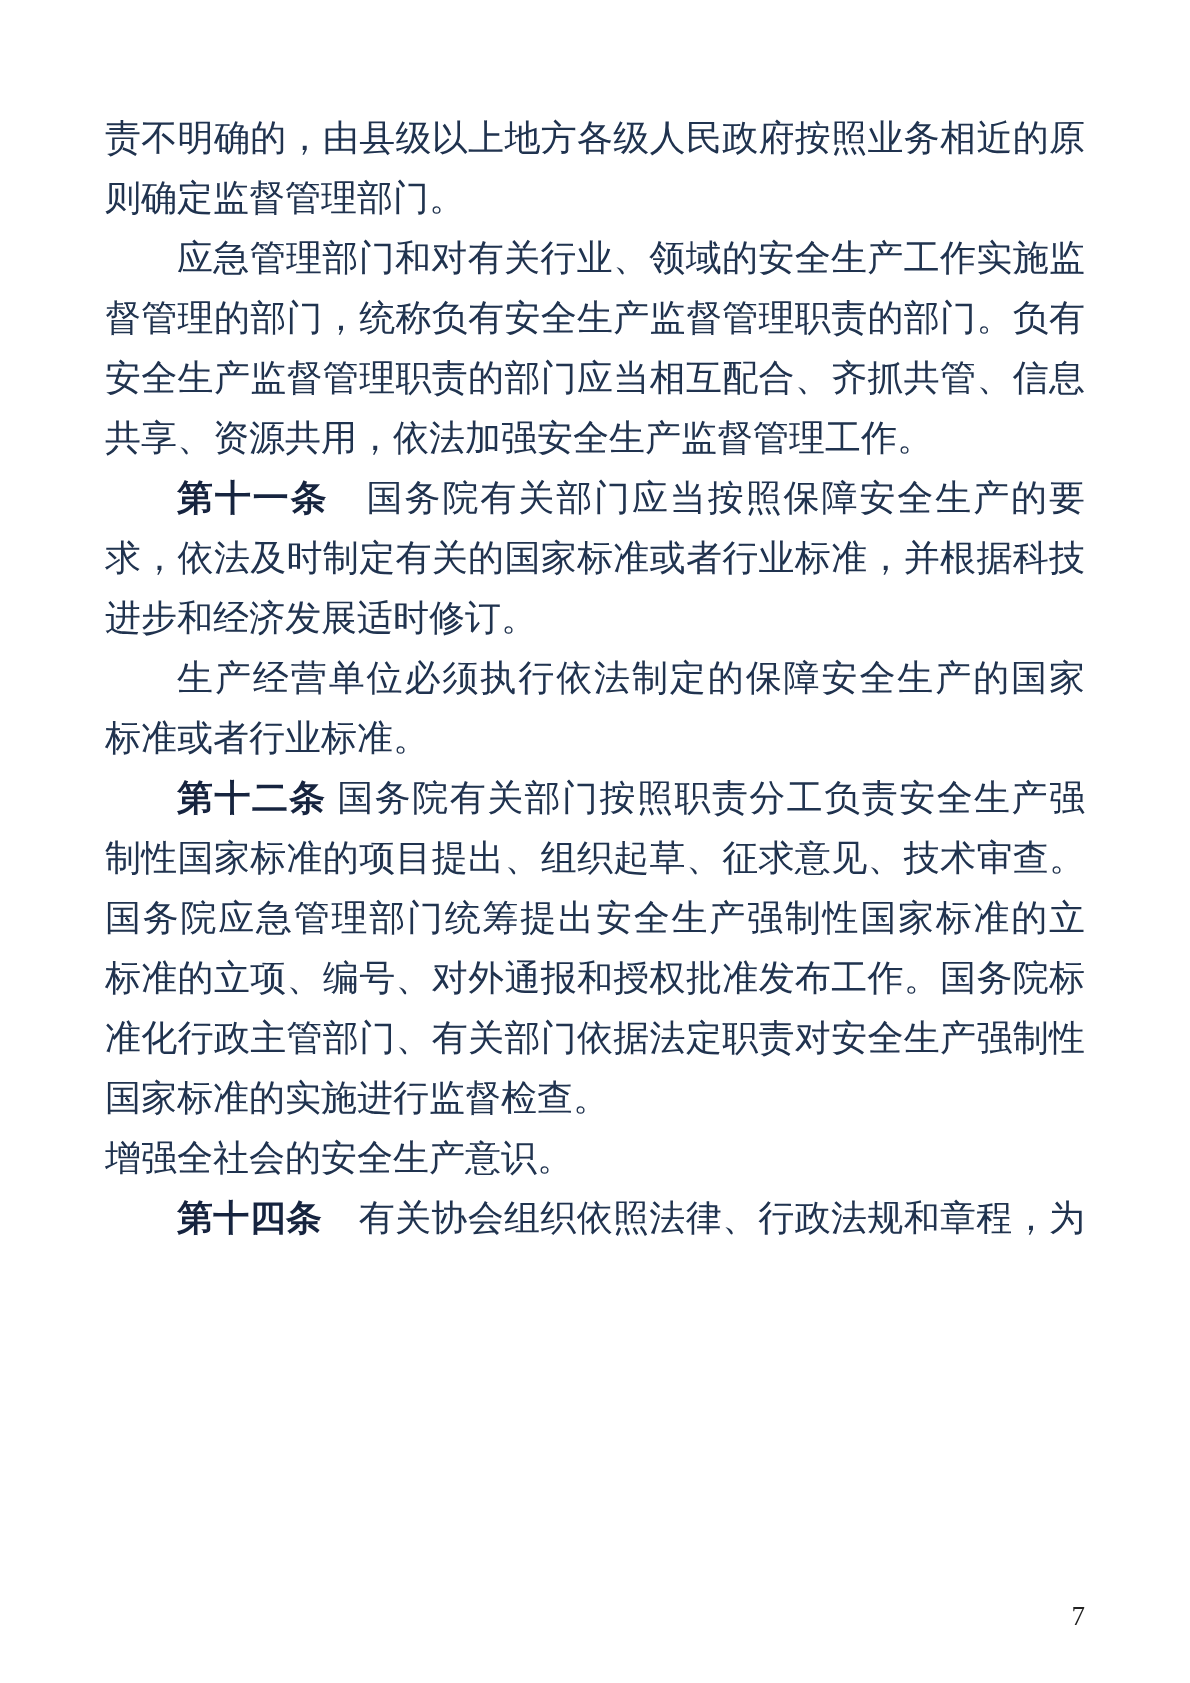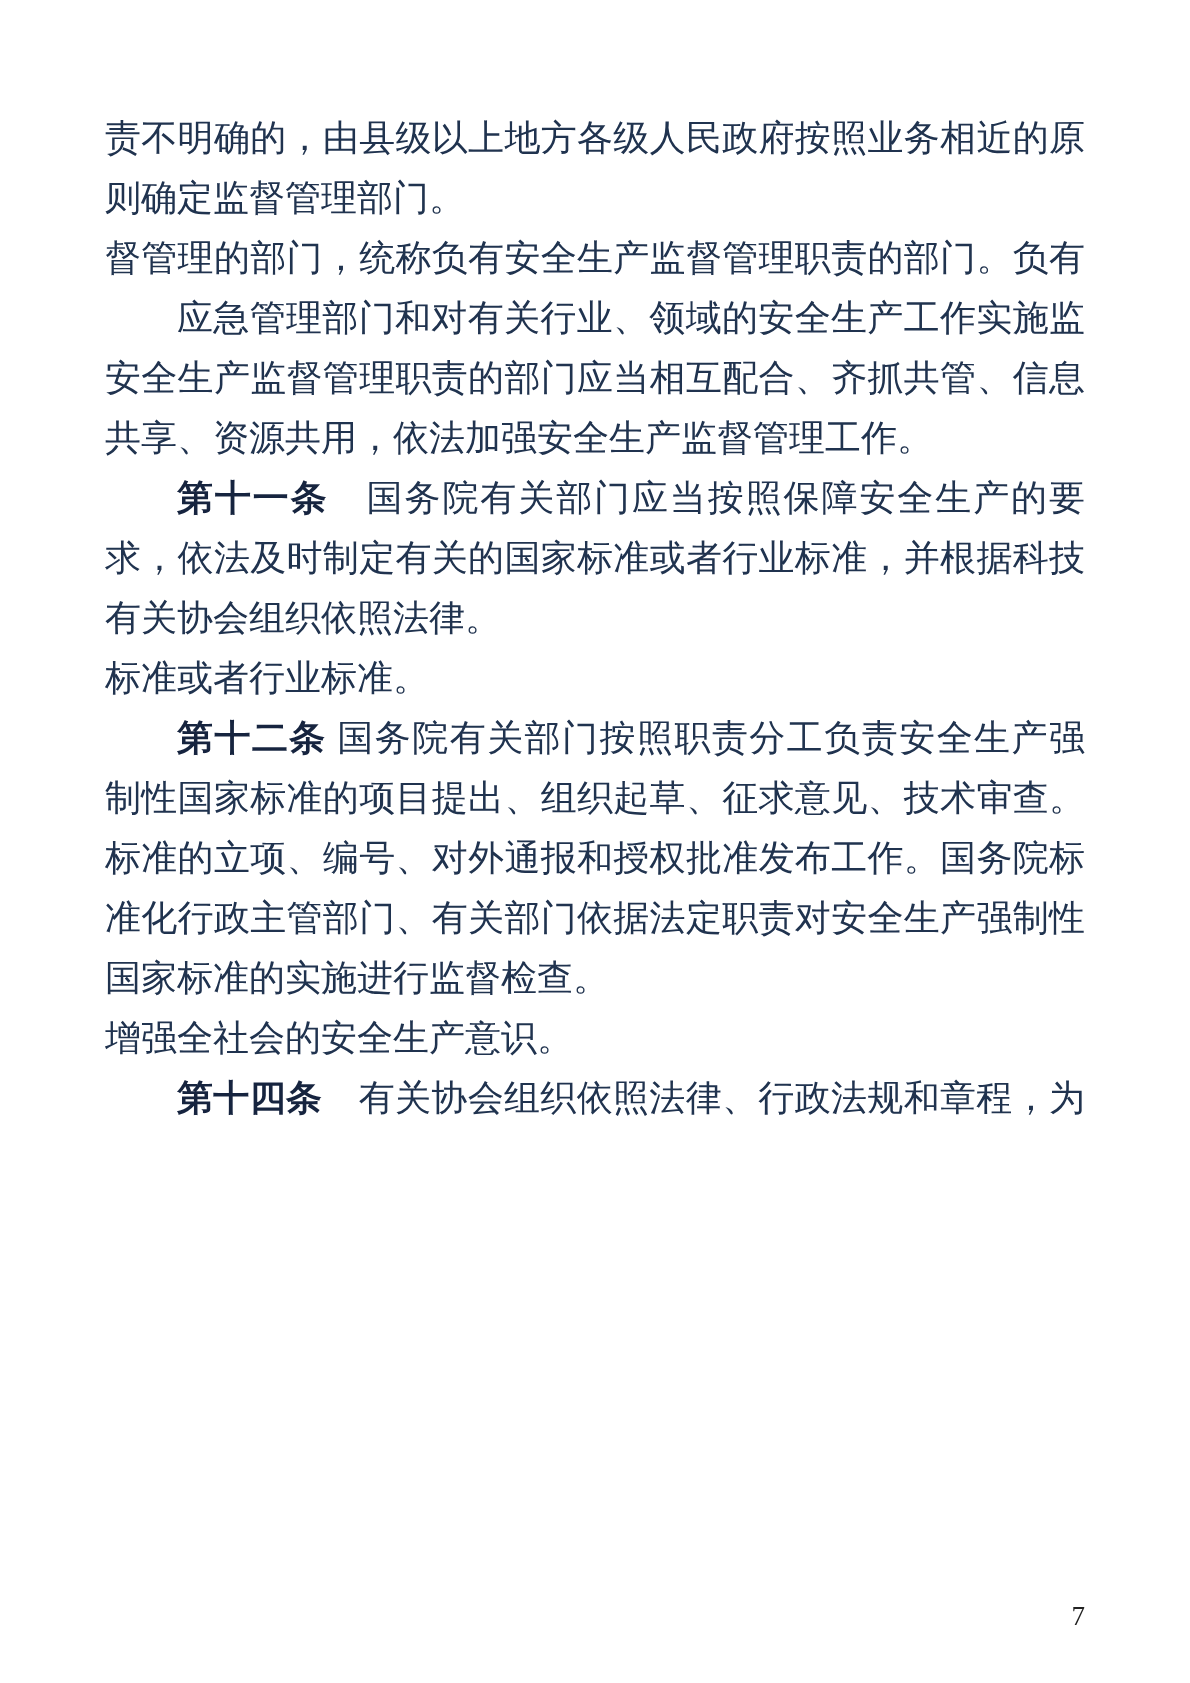--- a/index.html
+++ b/index.html
@@ -51,30 +51,32 @@
     font-family: "Liberation Serif", "DejaVu Serif", serif;
   }
 </style>
 </head>
 <body>
 
 <div class="page">
   <div class="text-block" id="text-block">
       <div class="line fill">责不明确的，由县级以上地方各级人民政府按照业务相近的原</div>
       <div class="line">则确定监督管理部门。</div>
+      <div class="line fill indent">应急管理部门和对有关行业、领域的安全生产工作实施监</div>
       <div class="line fill">督管理的部门，统称负有安全生产监督管理职责的部门。负有</div>
-      <div class="line fill indent">应急管理部门和对有关行业、领域的安全生产工作实施监</div>
       <div class="line fill">安全生产监督管理职责的部门应当相互配合、齐抓共管、信息</div>
       <div class="line">共享、资源共用，依法加强安全生产监督管理工作。</div>
       <div class="line fill indent"><span class="article">第十一条</span>　国务院有关部门应当按照保障安全生产的要</div>
       <div class="line fill">求，依法及时制定有关的国家标准或者行业标准，并根据科技</div>
-      <div class="line">有关协会组织依照法律。</div>
+      <div class="line">进步和经济发展适时修订。</div>
+      <div class="line fill indent">生产经营单位必须执行依法制定的保障安全生产的国家</div>
       <div class="line">标准或者行业标准。</div>
       <div class="line fill indent"><span class="article">第十二条</span> 国务院有关部门按照职责分工负责安全生产强</div>
       <div class="line fill">制性国家标准的项目提出、组织起草、征求意见、技术审查。</div>
+      <div class="line fill">国务院应急管理部门统筹提出安全生产强制性国家标准的立</div>
       <div class="line fill">标准的立项、编号、对外通报和授权批准发布工作。国务院标</div>
       <div class="line fill">准化行政主管部门、有关部门依据法定职责对安全生产强制性</div>
       <div class="line">国家标准的实施进行监督检查。</div>
       <div class="line">增强全社会的安全生产意识。</div>
       <div class="line fill indent"><span class="article">第十四条</span>　有关协会组织依照法律、行政法规和章程，为</div>
     </div>
   <div class="page-number">7</div>
 </div>
 
 </body></html>

